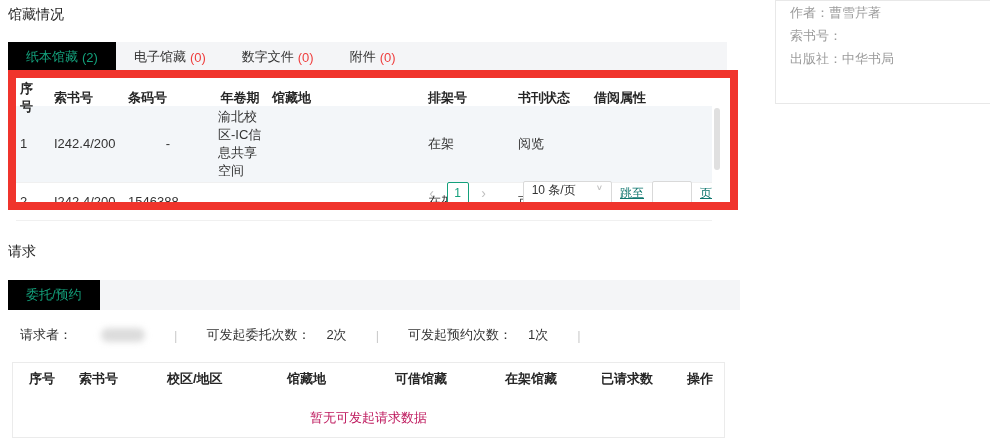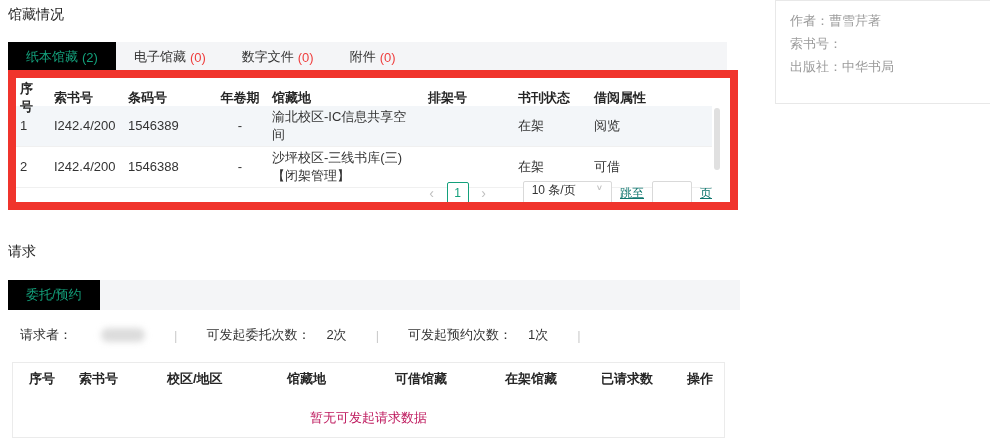--- a/index.html
+++ b/index.html
@@ -48,21 +48,21 @@
   .pg-jump-label, .pg-unit { color:#0f766e;text-decoration:underline; }
   .pg-input { width:40px; height:24px; border:1px solid #d9d9d9; border-radius:2px; outline:none;
               font-size:12px; padding:0 4px; }
 
   
   .red-box { position:absolute; left:8px; top:70px; width:730px; height:140px;
              border:8px solid #f0342c; z-index:6; pointer-events:none; }
 
   
   .book-panel { position:absolute; left:775px; top:0; width:228px; height:104px;
-                border:1px solid #e8e8e8; background:#fff; padding:8px 14px;
+                border:1px solid #e8e8e8; background:#fff; padding:0 14px;
                 font-size:13px; color:#9b9b9b; line-height:23px; }
 
   
   .req-info { position:absolute; left:20px; top:326px; display:flex; align-items:center;
               gap:29px; font-size:13px; color:#333; }
   .req-sep { color:#ccc; }
   .blur-name { width:44px; height:14px; background:#dcdcdc; border-radius:7px; filter:blur(3px); }
 
   
   .t2 { position:absolute; left:12px; top:362px; width:713px; height:76px;
@@ -106,33 +106,31 @@
       <div class="cell">条码号</div>
       <div class="cell c-center">年卷期</div>
       <div class="cell">馆藏地</div>
       <div class="cell">排架号</div>
       <div class="cell">书刊状态</div>
       <div class="cell">借阅属性</div>
     </div>
     <div class="t1-grid t1-row r1">
       <div class="cell">1</div>
       <div class="cell">I242.4/200</div>
-      <div class="cell">1546389</div>
       <div class="cell c-center">-</div>
       <div class="cell">渝北校区-IC信息共享空间</div>
       <div class="cell"></div>
       <div class="cell">在架</div>
       <div class="cell">阅览</div>
     </div>
     <div class="t1-grid t1-row r2">
       <div class="cell">2</div>
       <div class="cell">I242.4/200</div>
       <div class="cell">1546388</div>
       <div class="cell c-center">-</div>
-      <div class="cell">沙坪校区-三线书库(三)【闭架管理】</div>
       <div class="cell"></div>
       <div class="cell">在架</div>
       <div class="cell">可借</div>
     </div>
   </div>
 
   <div class="scroll-thumb"></div>
 
   <div class="pagination">
     <span class="pg-arrow">‹</span>

